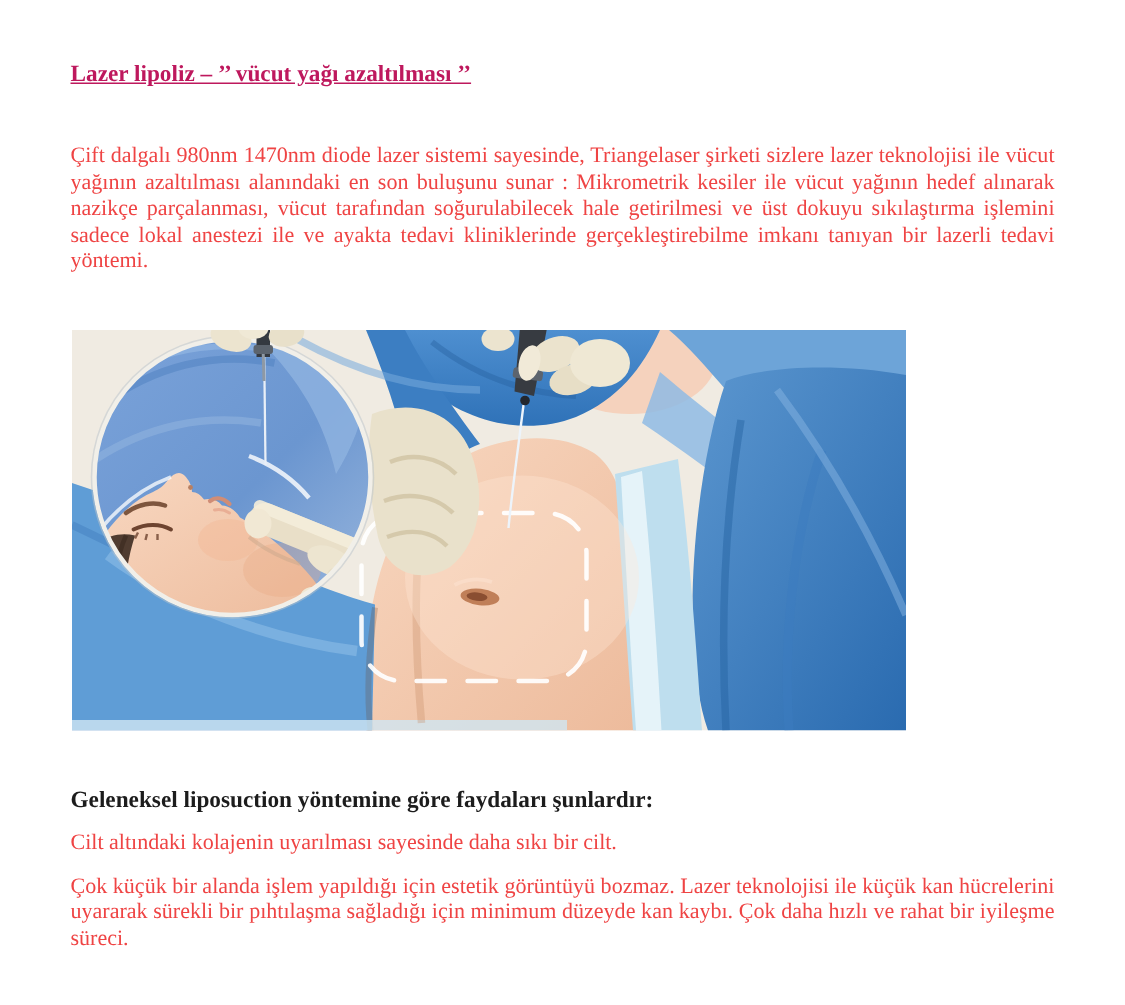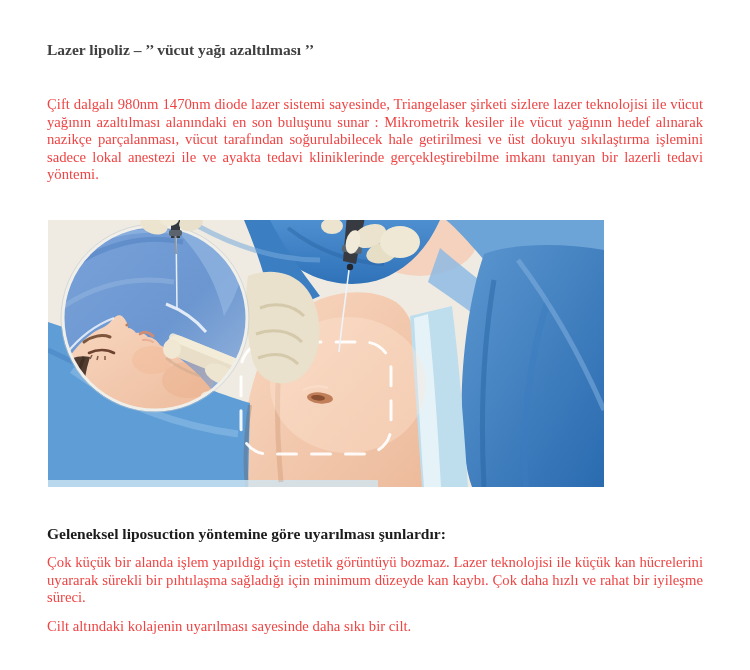--- a/index.html
+++ b/index.html
@@ -17,21 +17,22 @@
     position: relative;
     width: 656px;
     padding: 0 47px;
     color: #3d3d3d;
   }
   .doc h1 {
     margin: 40px 0 0 0;
     font-size: 15.5px;
     line-height: 19px;
     font-weight: bold;
-    color: #404040;
+    color: #be185d;
+    text-decoration: underline;
   }
   .doc h2 {
     margin: 37px 0 0 0;
     font-size: 15.5px;
     line-height: 19px;
     font-weight: bold;
     color: #1c1c1c;
   }
   p.body {
     margin: 0;
@@ -180,19 +181,19 @@
           <rect x="121" y="10" width="13" height="6" rx="2" fill="#5b636d"></rect>
           <path d="M127.5,16 L128,34" stroke="#8f99a4" stroke-width="2"></path>
           <ellipse cx="106" cy="5" rx="14" ry="9" transform="rotate(18 106 5)" fill="#ece4cf"></ellipse>
           <ellipse cx="143" cy="3" rx="12" ry="8" transform="rotate(-12 143 3)" fill="#e8e0ca"></ellipse>
           <ellipse cx="121" cy="-1" rx="10" ry="7" fill="#f0e9d6"></ellipse>
         </g>
       </g>
     </svg>
   </figure>
 
-  <h2>Geleneksel liposuction yöntemine göre uyarılması şunlardır:</h2>
+  <h2>Geleneksel liposuction yöntemine göre faydaları şunlardır:</h2>
+
+  <p class="body benefit-1">Cilt altındaki kolajenin uyarılması sayesinde daha sıkı bir cilt.</p>
 
   <p class="body benefit-2">Çok küçük bir alanda işlem yapıldığı için estetik görüntüyü bozmaz. Lazer teknolojisi ile küçük kan hücrelerini uyararak sürekli bir pıhtılaşma sağladığı için minimum düzeyde kan kaybı. Çok daha hızlı ve rahat bir iyileşme süreci.</p>
-
-  <p class="body benefit-1">Cilt altındaki kolajenin uyarılması sayesinde daha sıkı bir cilt.</p>
 
 </main>
 
 </body></html>

